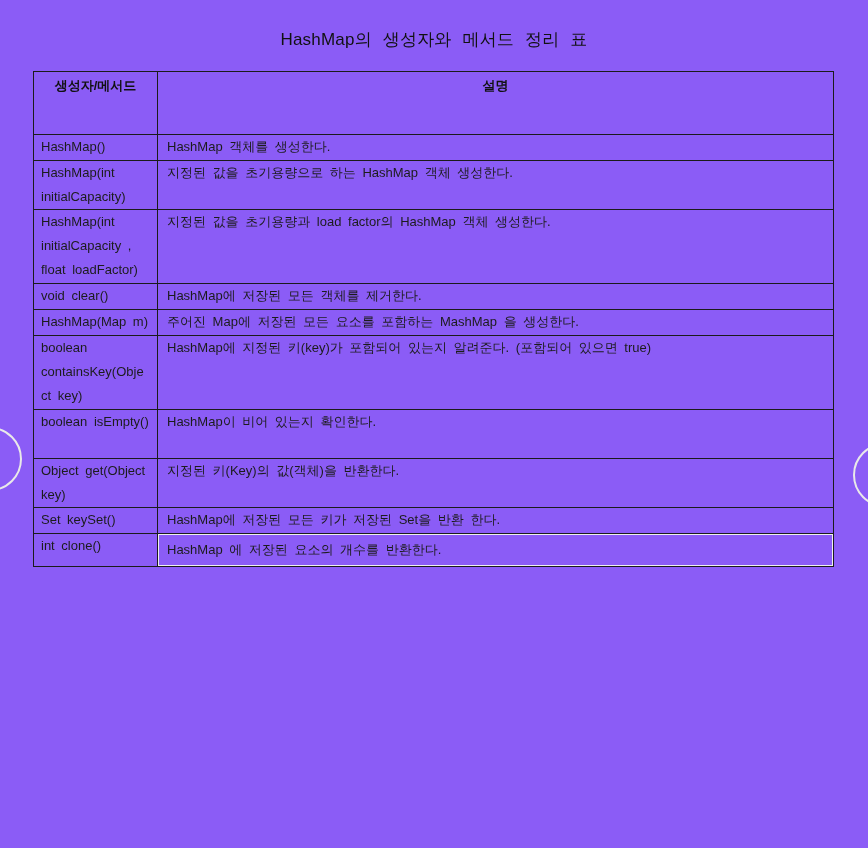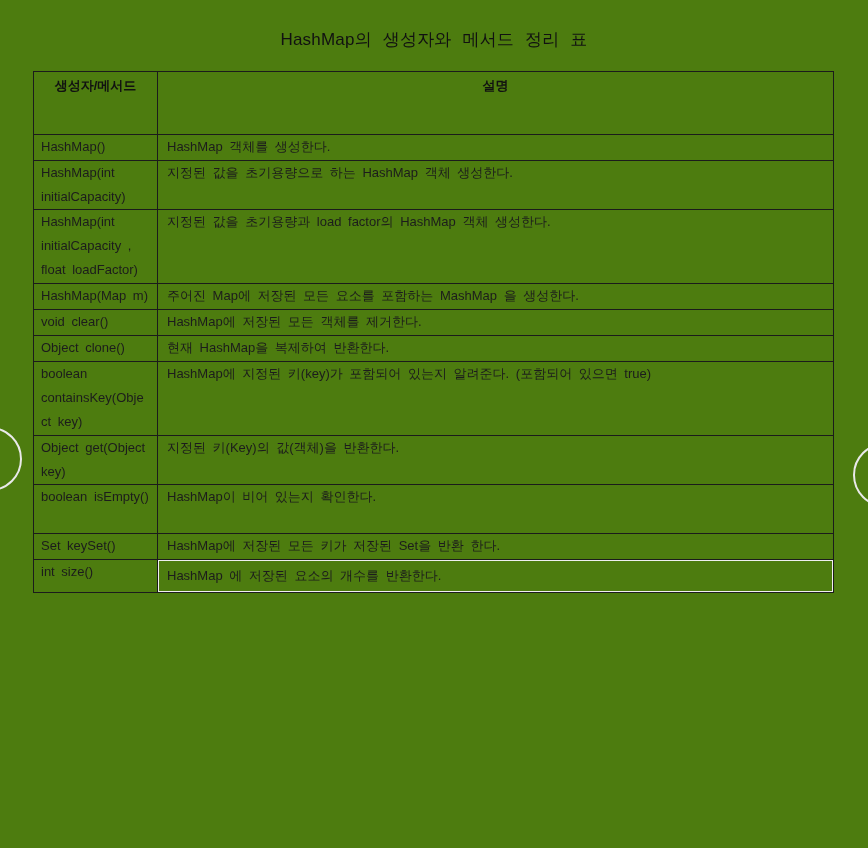--- a/index.html
+++ b/index.html
@@ -1,20 +1,20 @@
 <!DOCTYPE html>
 <html><head>
 <meta charset="utf-8">
 <style>
   html, body { margin: 0; padding: 0; background: #ffffff; }
   .page {
     position: relative;
     width: 868px;
     height: 848px;
-    background: #4d7c0f;
+    background: #8b5cf6;
     overflow: hidden;
     font-family: "Liberation Sans", sans-serif;
     color: #1c1c1c;
   }
   .title {
     position: absolute;
     top: 28px;
     left: 0;
     right: 0;
     margin: 0;
@@ -103,52 +103,48 @@
 initialCapacity)</td>
         <td class="d">지정된 값을 초기용량으로 하는 HashMap 객체 생성한다.</td>
       </tr>
       <tr class="h73">
         <td class="m">HashMap(int
 initialCapacity ,
 float loadFactor)</td>
         <td class="d">지정된 값을 초기용량과 load factor의 HashMap 객체 생성한다.</td>
       </tr>
       <tr class="h25">
-        <td class="m">HashMap(Map m)</td>
-        <td class="d">주어진 Map에 저장된 모든 요소를 포함하는 MashMap 을 생성한다.</td>
-      </tr>
-      <tr class="h25">
         <td class="m">void clear()</td>
         <td class="d">HashMap에 저장된 모든 객체를 제거한다.</td>
       </tr>
       <tr class="h25">
-        <td class="m">Object clone()</td>
-        <td class="d">현재 HashMap을 복제하여 반환한다.</td>
+        <td class="m">HashMap(Map m)</td>
+        <td class="d">주어진 Map에 저장된 모든 요소를 포함하는 MashMap 을 생성한다.</td>
       </tr>
       <tr class="h73">
         <td class="m">boolean
 containsKey(Obje
 ct key)</td>
         <td class="d">HashMap에 지정된 키(key)가 포함되어 있는지 알려준다. (포함되어 있으면 true)</td>
       </tr>
       <tr class="h48">
+        <td class="m">boolean isEmpty()</td>
+        <td class="d">HashMap이 비어 있는지 확인한다.</td>
+      </tr>
+      <tr class="h48">
         <td class="m">Object get(Object
 key)</td>
         <td class="d">지정된 키(Key)의 값(객체)을 반환한다.</td>
-      </tr>
-      <tr class="h48">
-        <td class="m">boolean isEmpty()</td>
-        <td class="d">HashMap이 비어 있는지 확인한다.</td>
       </tr>
       <tr class="h25">
         <td class="m">Set keySet()</td>
         <td class="d">HashMap에 저장된 모든 키가 저장된 Set을 반환 한다.</td>
       </tr>
       <tr class="h28">
-        <td class="m">int size()</td>
+        <td class="m">int clone()</td>
         <td class="d ghost">HashMap 에 저장된 요소의 개수를 반환한다.</td>
       </tr>
     </tbody>
   </table>
 
   <div class="edge-circle left"></div>
   <div class="edge-circle right"></div>
 
 </div>
 

